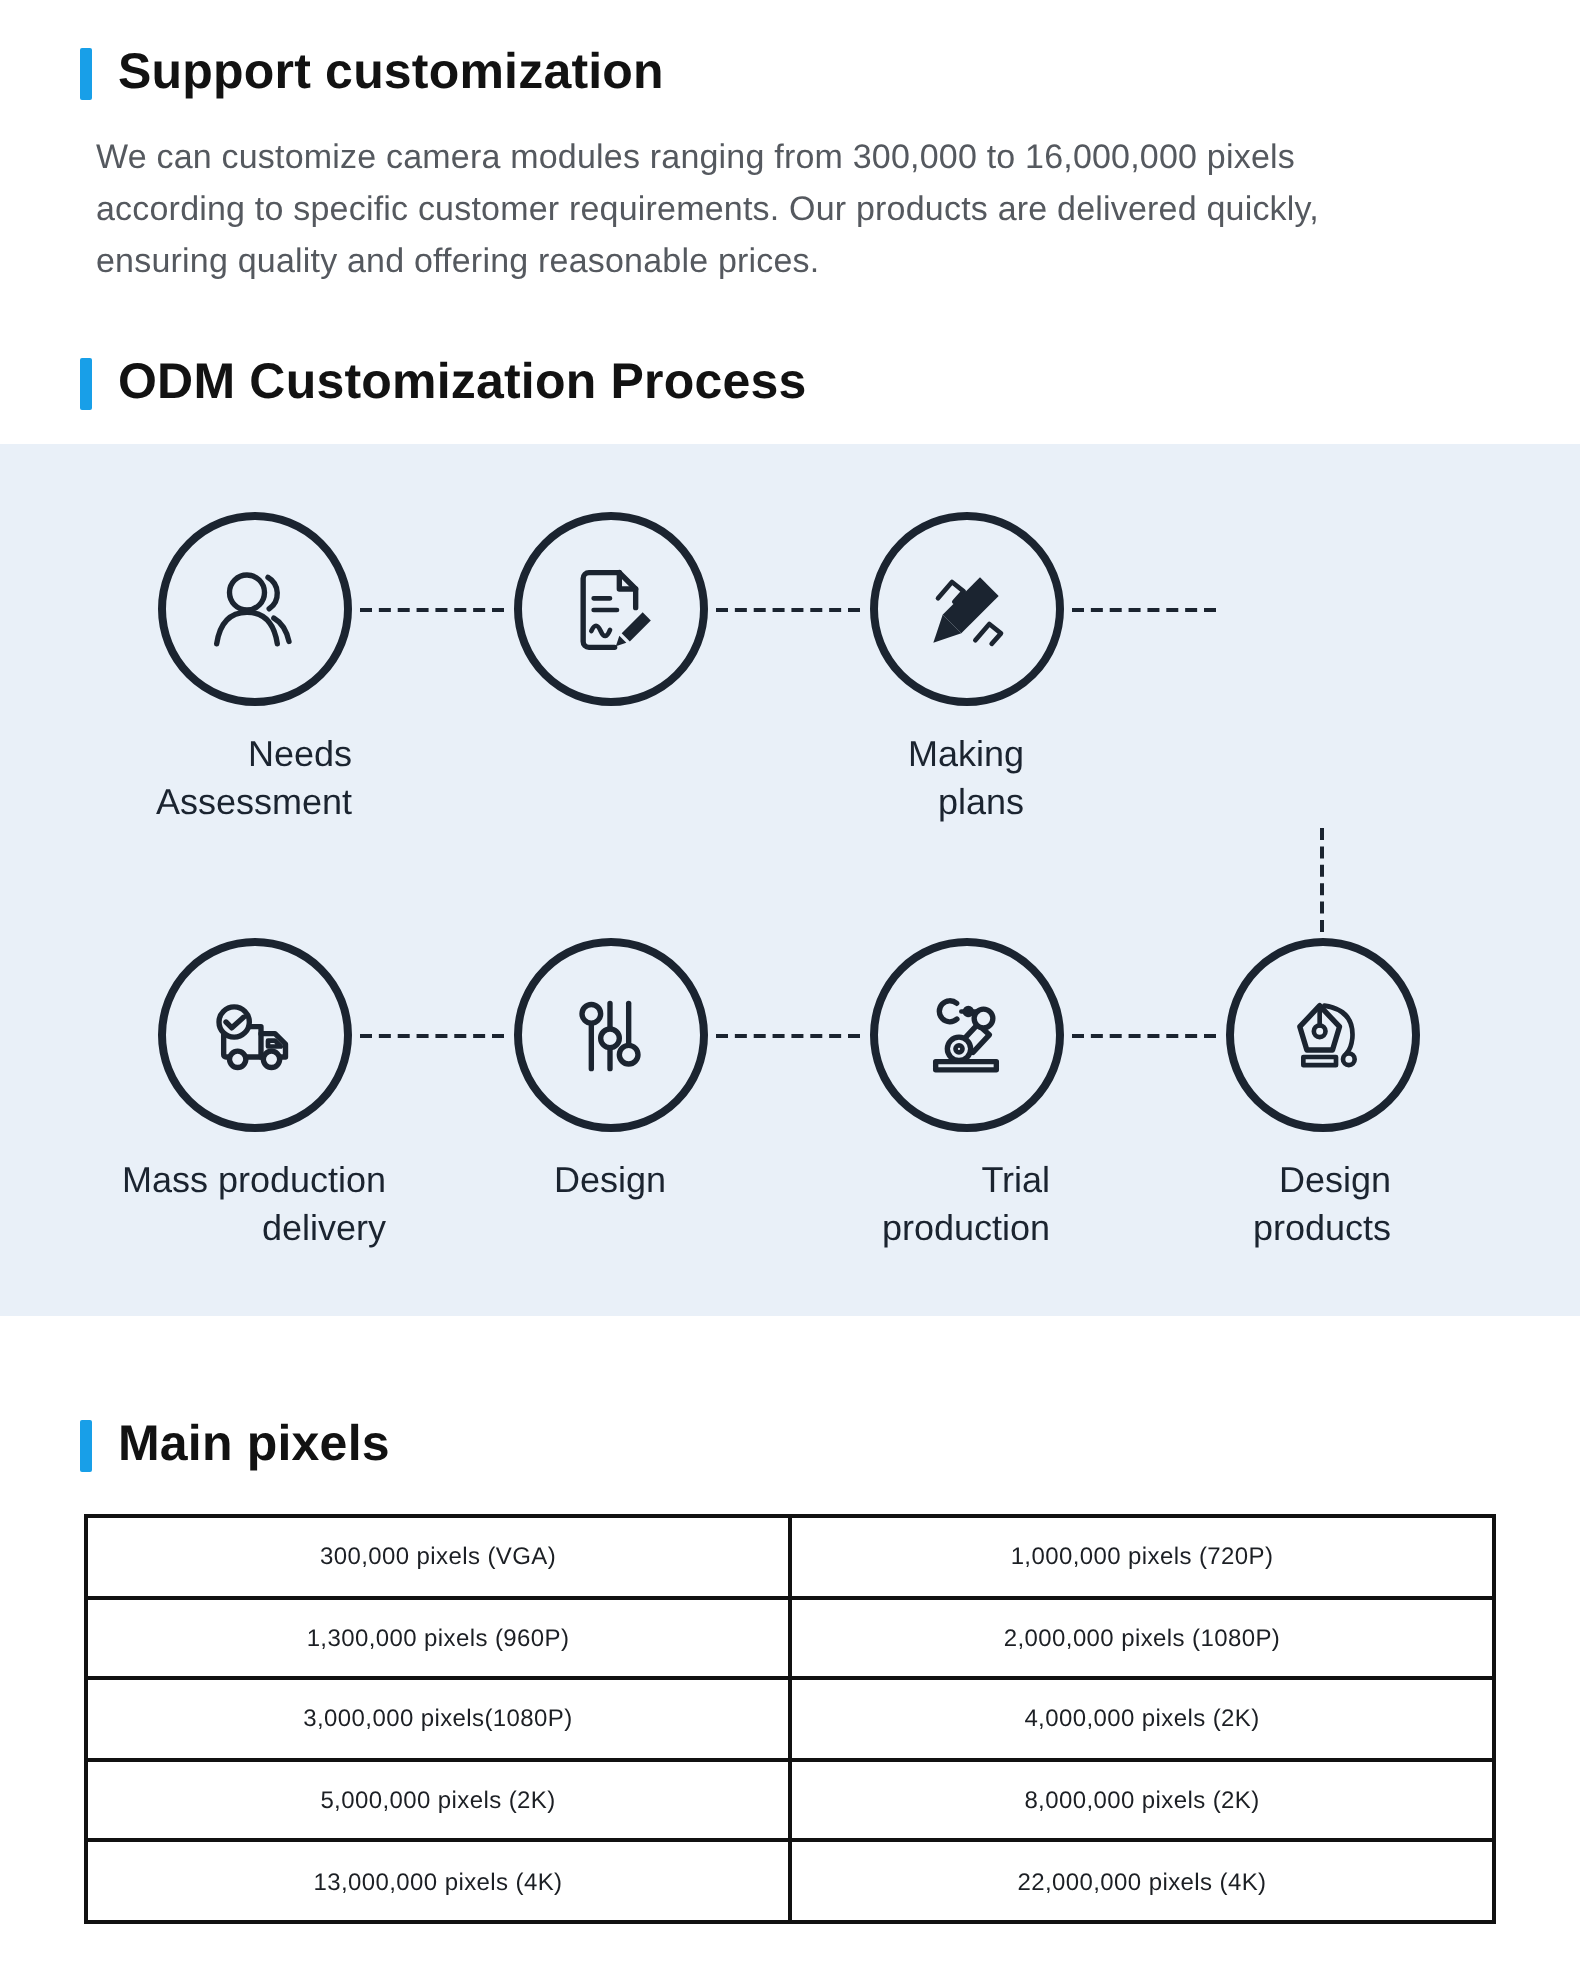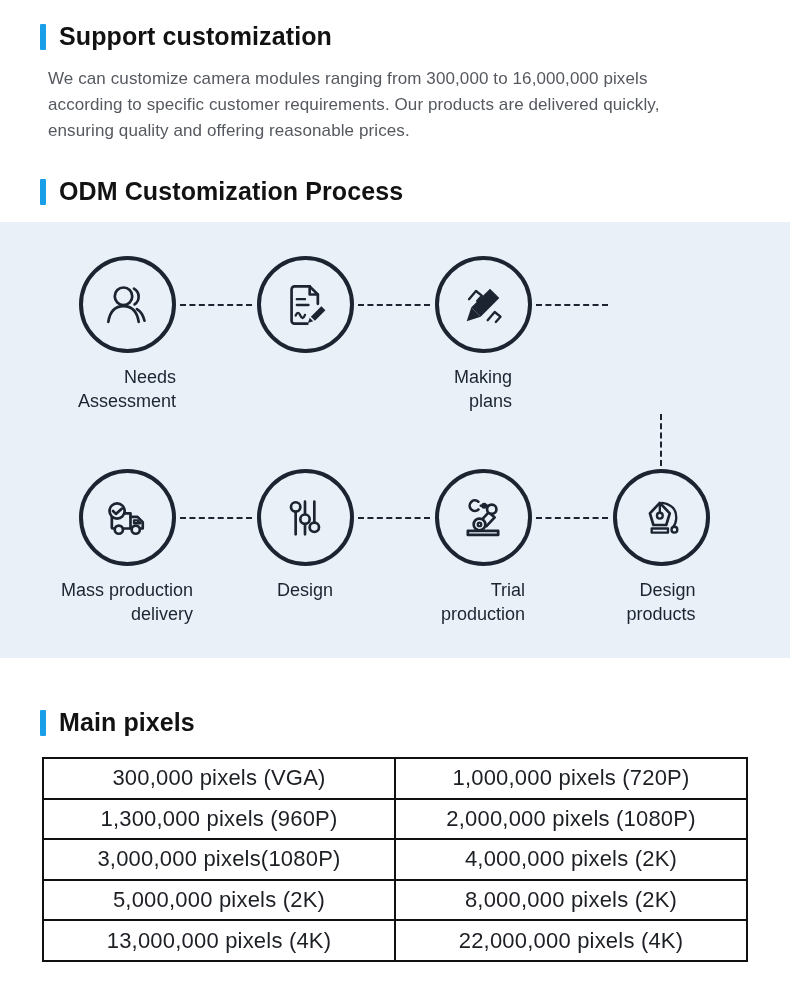--- a/index.html
+++ b/index.html
@@ -55,21 +55,21 @@
   .dv-c4{left:660px;top:192px;height:52px;}
 
   
   .px-table{
     position:absolute;left:42px;top:757px;width:706px;height:205px;
     border-collapse:collapse;table-layout:fixed;
   }
   .px-table td{
     border:2px solid #111;
     text-align:center;vertical-align:middle;
-    font-size:22px;color:#1c1f24;letter-spacing:.2px;
+    font-size:12px;color:#1c1f24;letter-spacing:.2px;
   }
 
   
   .ic{stroke:var(--dark);fill:none;stroke-width:4.6;stroke-linecap:round;stroke-linejoin:round;}
   .ic-fill{fill:var(--dark);stroke:none;}
   .ic-bgfill{fill:var(--band);}
   .ic-thin{stroke-width:4;}
 </style>
 </head>
 <body>

